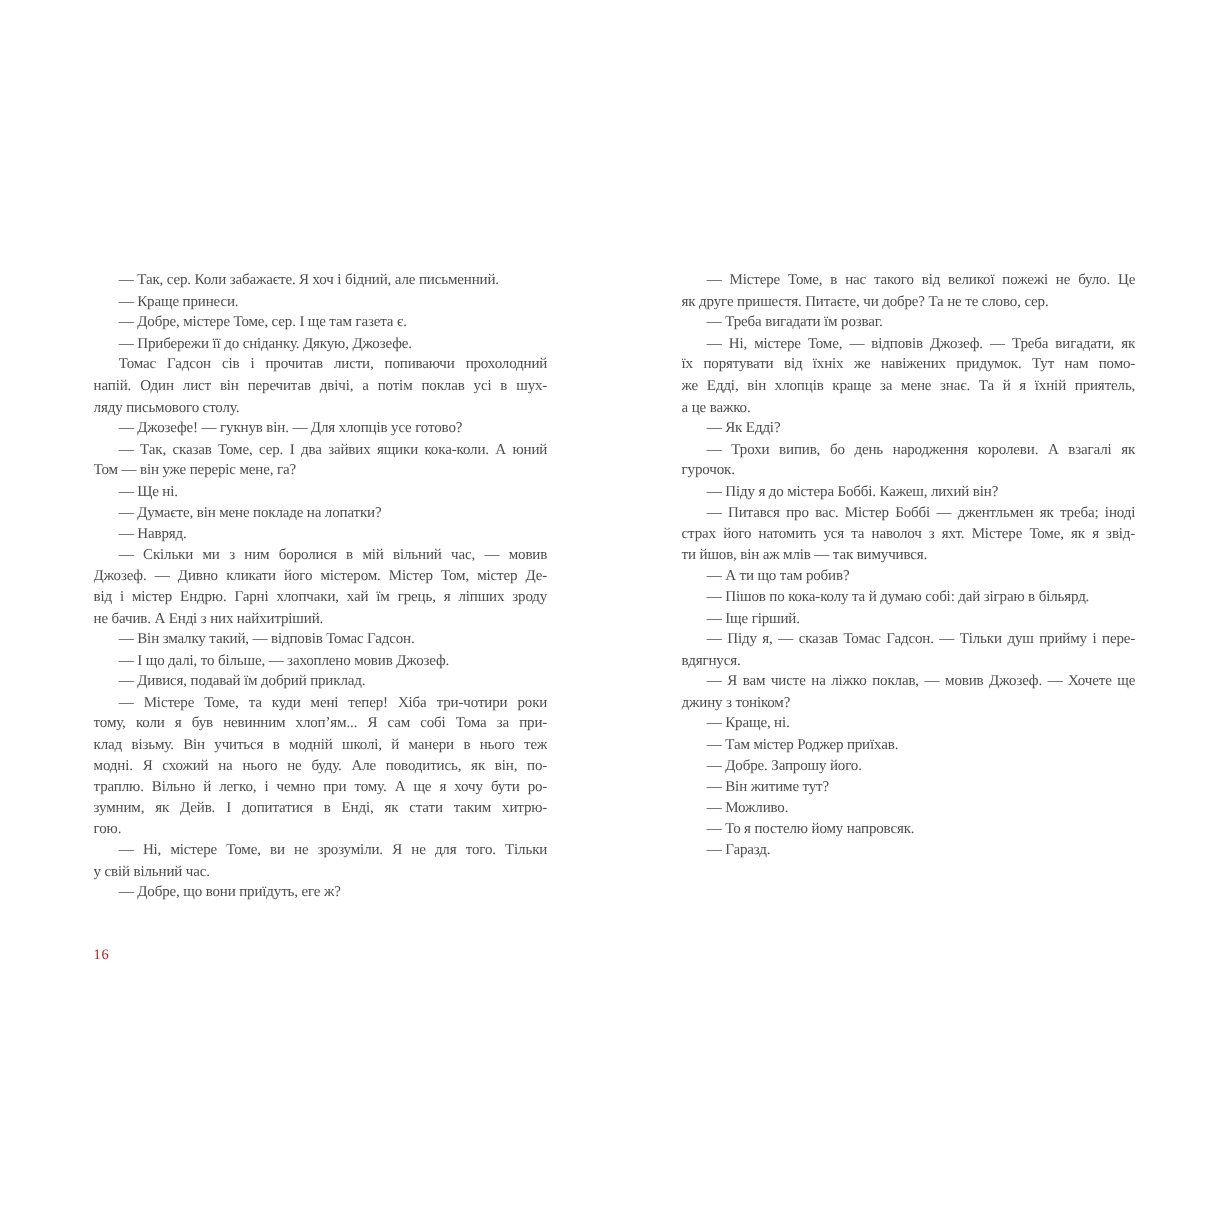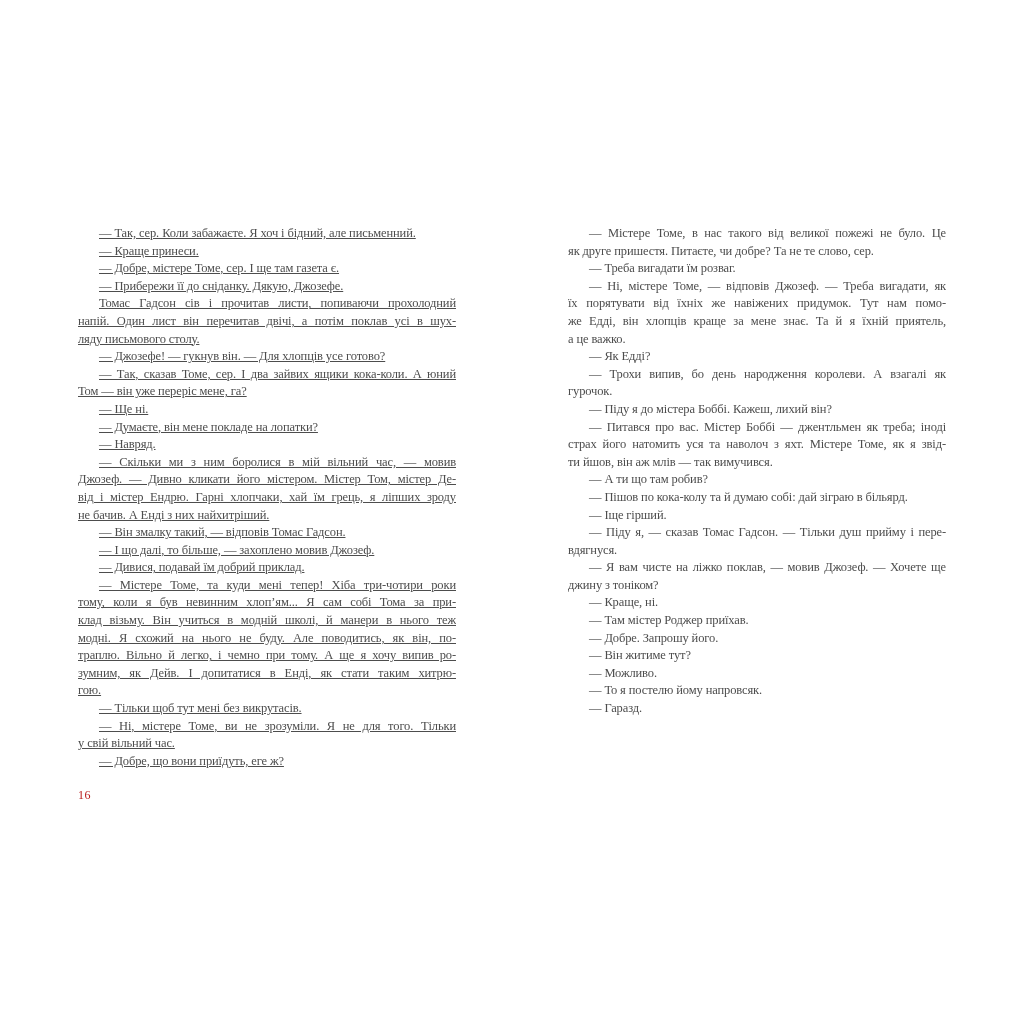--- a/index.html
+++ b/index.html
@@ -15,21 +15,21 @@
     font-family: "Liberation Serif", serif;
   }
   .column {
     position: absolute;
     top: 225px;
     width: 378px;
     color: #4d4d4d;
     font-size: 12.5px;
     letter-spacing: -0.12px;
   }
-  .column.left  { left: 78px; text-decoration: underline; }
+  .column.left  { left: 78px; }
   .column.right { left: 568px; }
   .paragraph { margin: 0; }
   .line {
     height: 17.6px;
     line-height: 17.6px;
     overflow: hidden;
     text-align: left;
     white-space: normal;
   }
   
@@ -103,26 +103,23 @@
         <div class="line first">— І що далі, то більше, — захоплено мовив Джозеф.</div>
       </div>
       <div class="paragraph">
         <div class="line first">— Дивися, подавай їм добрий приклад.</div>
       </div>
       <div class="paragraph">
         <div class="line first just">— Містере Томе, та куди мені тепер! Хіба три-чотири роки</div>
         <div class="line just">тому, коли я був невинним хлоп’ям... Я сам собі Тома за при-</div>
         <div class="line just">клад візьму. Він учиться в модній школі, й манери в нього теж</div>
         <div class="line just">модні. Я схожий на нього не буду. Але поводитись, як він, по-</div>
-        <div class="line just">траплю. Вільно й легко, і чемно при тому. А ще я хочу випив ро-</div>
+        <div class="line just">траплю. Вільно й легко, і чемно при тому. А ще я хочу бути ро-</div>
         <div class="line just">зумним, як Дейв. І допитатися в Енді, як стати таким хитрю-</div>
         <div class="line">гою.</div>
-      </div>
-      <div class="paragraph">
-        <div class="line first">— Тільки щоб тут мені без викрутасів.</div>
       </div>
       <div class="paragraph">
         <div class="line first just">— Ні, містере Томе, ви не зрозуміли. Я не для того. Тільки</div>
         <div class="line">у свій вільний час.</div>
       </div>
       <div class="paragraph">
         <div class="line first">— Добре, що вони приїдуть, еге ж?</div>
       </div>
     </div>
   <div class="column right">

